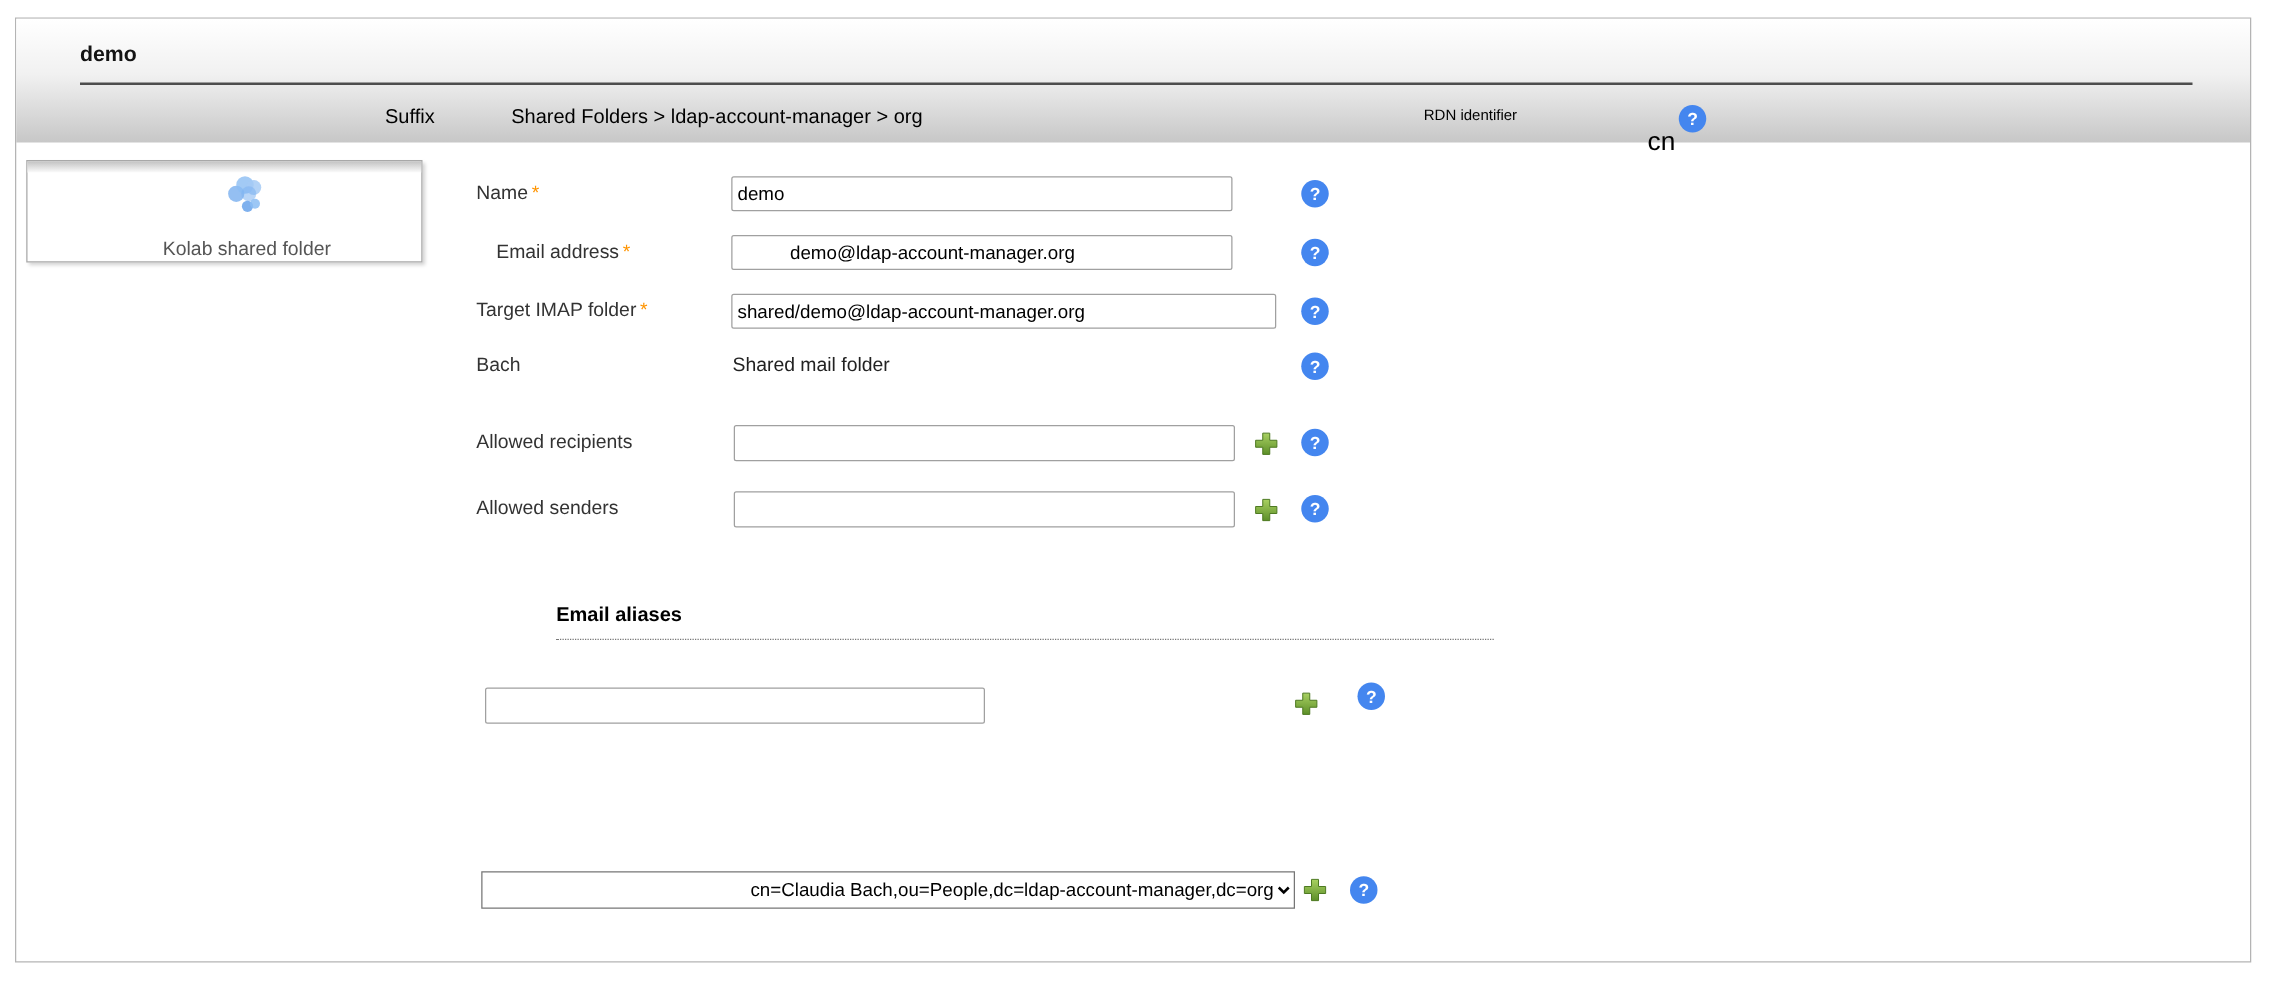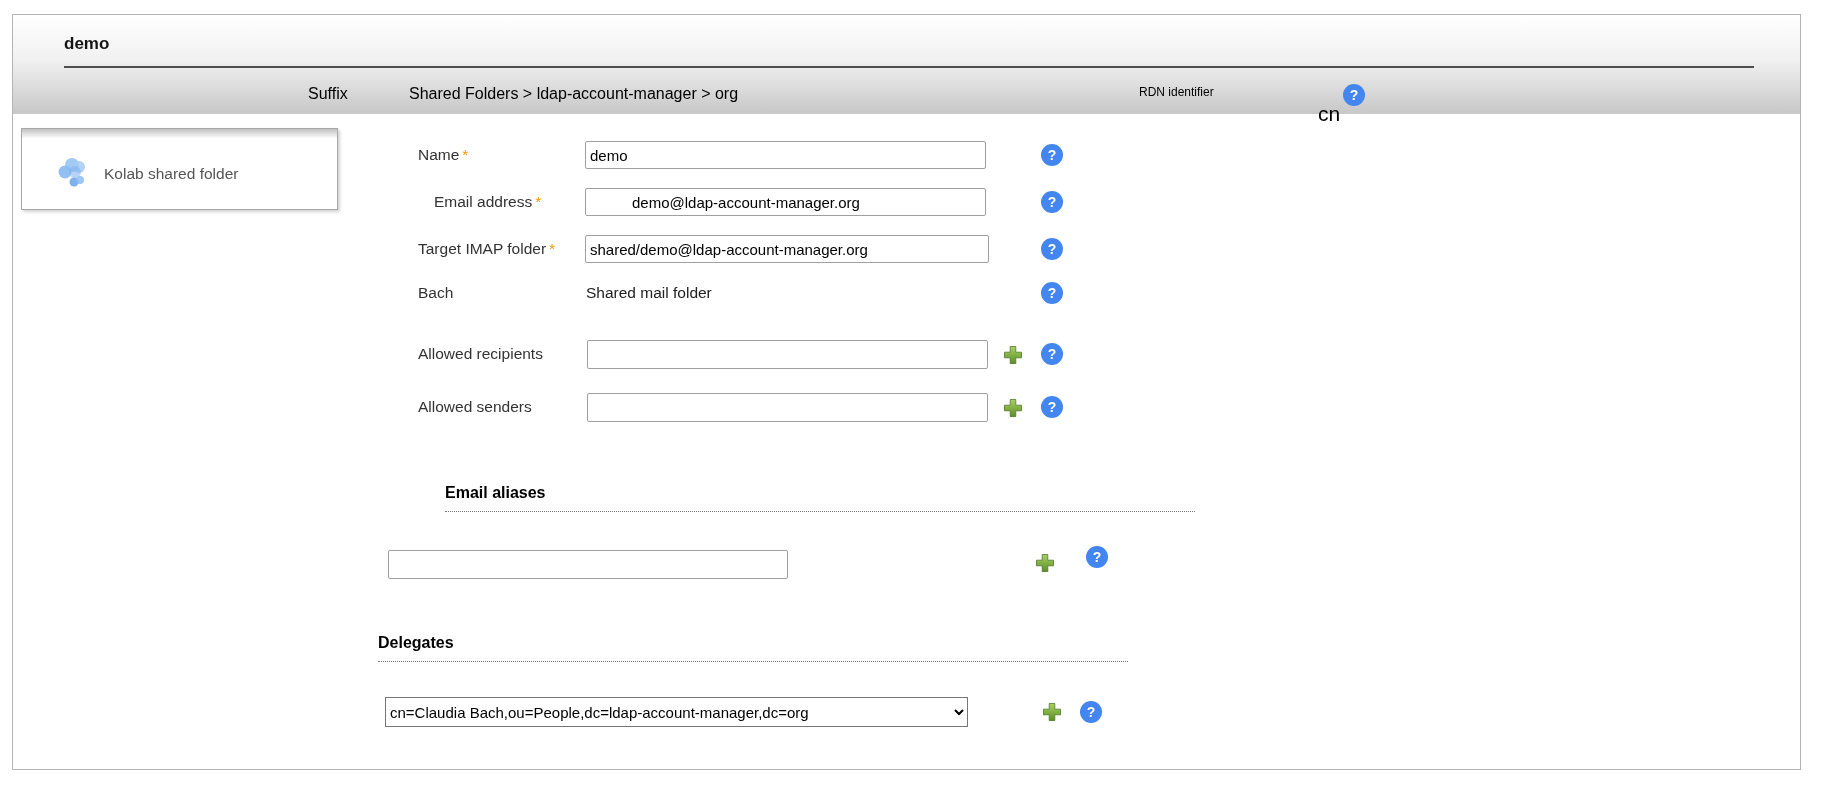--- a/index.html
+++ b/index.html
@@ -20,35 +20,35 @@
   .help{width:22px;height:22px;border-radius:50%;background:#4486ef;color:#fff;
         font-size:14px;font-weight:bold;display:flex;align-items:center;justify-content:center;
         cursor:pointer;line-height:1;user-select:none;}
   .help.hdr{position:absolute;left:1330px;top:69px;}
   
   .tab{position:absolute;left:8px;top:113px;width:317px;height:82px;border:1px solid #a8a8a8;
        background:#fff;box-sizing:border-box;box-shadow:2px 2px 3px rgba(0,0,0,0.18);cursor:pointer;}
   .tab-strip{position:absolute;left:0;top:0;width:100%;height:9px;
              background:linear-gradient(180deg,#c2c2c2,#fbfbfb);}
   .tab-body{position:absolute;left:0;top:9px;right:0;bottom:0;display:flex;align-items:center;
-            padding-left:36px;gap:14px;}
+            padding-left:36px;gap:14px;flex-direction:column;}
   .tab-label{font-size:15.5px;color:#555;}
   
   .abs{position:absolute;}
-  .flabel{font-size:15.5px;color:#333;white-space:nowrap;margin-left:37px;}
+  .flabel{font-size:15.5px;color:#333;white-space:nowrap;}
   .req{color:#ff9400;margin-left:3px;}
   .tinput{position:absolute;height:28px;width:401px;border:1px solid #a0a0a0;border-radius:2px;
           font-size:15px;font-family:"Liberation Sans","DejaVu Sans",sans-serif;
           padding:0 4px;box-sizing:border-box;color:#000;background:#fff;}
   .static-val{font-size:15.5px;color:#222;}
   .addbtn{width:20px;height:20px;cursor:pointer;display:block;}
   .sect-head{font-size:16px;font-weight:bold;color:#000;border-bottom:1px dotted #777;
              padding-bottom:9px;width:750px;}
-  .dselect{position:absolute;left:385px;top:697px;width:583px;height:30px;font-size:15px;
-           font-family:"Liberation Sans","DejaVu Sans",sans-serif;background:#fff;color:#000;}
+  .dselect{position:absolute;left:385px;top:697px;width:651px;height:30px;font-size:15px;
+           font-family:"Liberation Sans","DejaVu Sans",sans-serif;background:#fff;color:#000;text-align:right;}
 </style>
 </head>
 <body>
 
 <svg width="0" height="0" style="position:absolute">
   <defs>
     <linearGradient id="addgrad" x1="0" y1="0" x2="0" y2="1">
       <stop offset="0" stop-color="#a9d162"></stop>
         <stop offset="1" stop-color="#5d8f28"></stop>
     </linearGradient>
@@ -94,21 +94,21 @@
 
   <div class="abs flabel" style="left:397px;top:193px;">
     <span>Email address</span><span class="req">*</span>
   </div>
   <input class="tinput" style="left: 585px; top: 188px; padding-left: 46px;" value="demo@ldap-account-manager.org">
   <div class="help abs" style="left:1041px;top:191px;">?</div>
 
   <div class="abs flabel" style="left:381px;top:240px;">
     <span>Target IMAP folder</span><span class="req">*</span>
   </div>
-  <input class="tinput" style="left: 585px; top: 235px; width: 404px;" value="shared/demo@ldap-account-manager.org">
+  <input class="tinput" style="left: 585px; top: 235px; width: 436px;" value="shared/demo@ldap-account-manager.org">
   <div class="help abs" style="left:1041px;top:238px;">?</div>
 
   <div class="abs flabel" style="left:381px;top:284px;">
     <span>Bach</span>
   </div>
   <div class="abs static-val" style="left:586px;top:284px;">Shared mail folder</div>
   <div class="help abs" style="left:1041px;top:282px;">?</div>
 
   <div class="abs flabel" style="left:381px;top:345px;">
     <span>Allowed recipients</span>
@@ -134,21 +134,20 @@
 
   <div class="abs sect-head" style="left:397px;top:484px;margin-left:48px;">Email aliases</div>
   <input class="tinput" style="left: 388px; top: 550px; width: 400px; height: 29px;" value="">
   <span class="abs addbtn" style="left:1035px;top:553px;">
     <svg width="20" height="20" viewBox="0 0 20 20">
         <path d="M7.2 1.5h5.6v5.7h5.7v5.6h-5.7v5.7H7.2v-5.7H1.5V7.2h5.7z" fill="url(#addgrad)" stroke="#4e7a22" stroke-width="0.8"></path>
       </svg>
   </span>
   <div class="help abs" style="left:1086px;top:546px;">?</div>
 
-  <div class="abs sect-head" style="left:378px;top:634px;">Delegates</div>
   <select class="dselect">
     <option>cn=Claudia Bach,ou=People,dc=ldap-account-manager,dc=org</option>
   </select>
   <span class="abs addbtn" style="left:1042px;top:702px;">
     <svg width="20" height="20" viewBox="0 0 20 20">
         <path d="M7.2 1.5h5.6v5.7h5.7v5.6h-5.7v5.7H7.2v-5.7H1.5V7.2h5.7z" fill="url(#addgrad)" stroke="#4e7a22" stroke-width="0.8"></path>
       </svg>
   </span>
   <div class="help abs" style="left:1080px;top:701px;">?</div>
 

